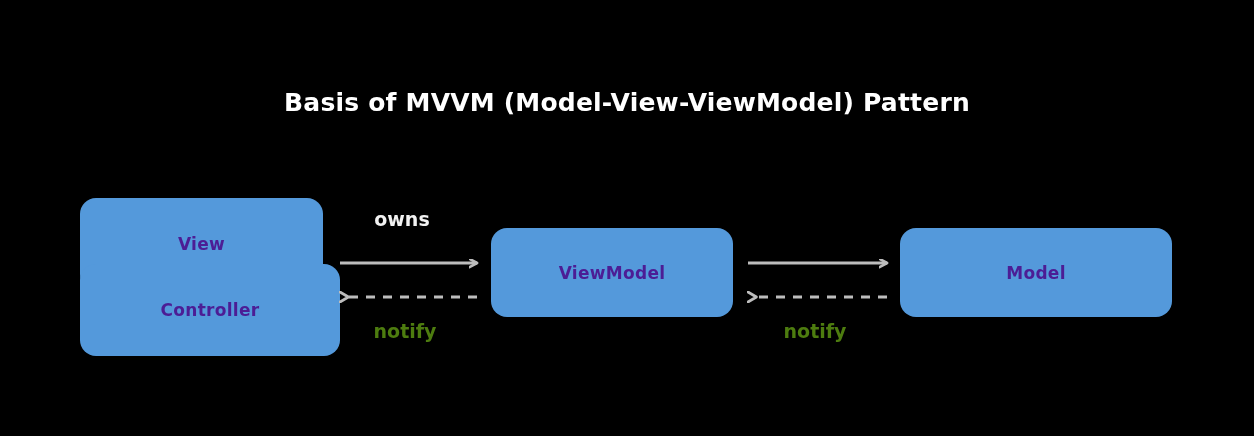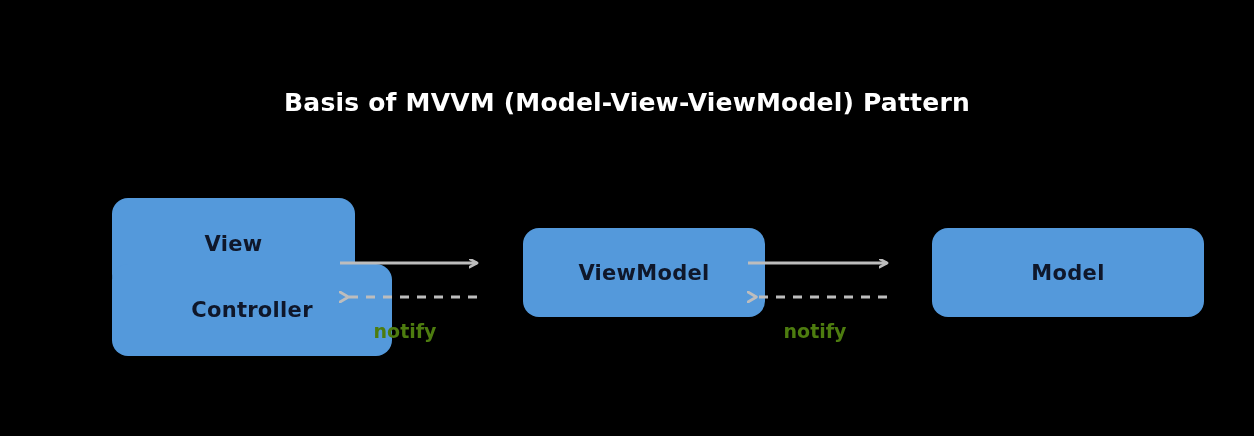--- a/index.html
+++ b/index.html
@@ -38,39 +38,38 @@
   }
 
   
   .node {
     position: absolute;
     background: #5499db;
     border-radius: 16px;
     display: flex;
     align-items: center;
     justify-content: center;
-    color: #0f172a;
-    font-size: 21px;
+    color: #4c1d95;
+    font-size: 17px;
     font-weight: bold;
     letter-spacing: 0.3px;
     box-sizing: border-box;
-    margin-left: 32px;
   }
 
   
   #node-view {
     left: 80px;
     top: 198px;
     width: 243px;
     height: 92px;
   }
   #node-controller {
     left: 80px;
     top: 264px;
-    width: 280px;
+    width: 260px;
     height: 92px;
   }
 
   #node-viewmodel {
     left: 491px;
     top: 228px;
     width: 242px;
     height: 89px;
   }
 
@@ -135,20 +134,21 @@
   <div class="node" id="node-viewmodel">
     <span>ViewModel</span>
   </div>
 
   <div class="node" id="node-model">
     <span>Model</span>
   </div>
 
   <div class="arrow-group" id="edges-vc-vm">
 
+    <div class="edge-label top label-lg">owns</div>
 
     <svg class="arrow-svg" width="154" height="160">
       <defs>
         <marker id="ah-right-1" markerWidth="10" markerHeight="10" refX="8.5" refY="4.5" orient="auto" markerUnits="userSpaceOnUse">
           <path d="M1,0.3 L8.6,4.5 L1,8.7" fill="none" stroke="#bdbdbd" stroke-width="2.6" stroke-linecap="round" stroke-linejoin="round"></path>
         </marker>
         <marker id="ah-left-1" markerWidth="12" markerHeight="12" refX="3" refY="5.5" orient="auto" markerUnits="userSpaceOnUse">
           <path d="M11,0.5 L2.6,5.5 L11,10.5" fill="none" stroke="#bdbdbd" stroke-width="2.8" stroke-linecap="round" stroke-linejoin="round"></path>
         </marker>
       </defs>

